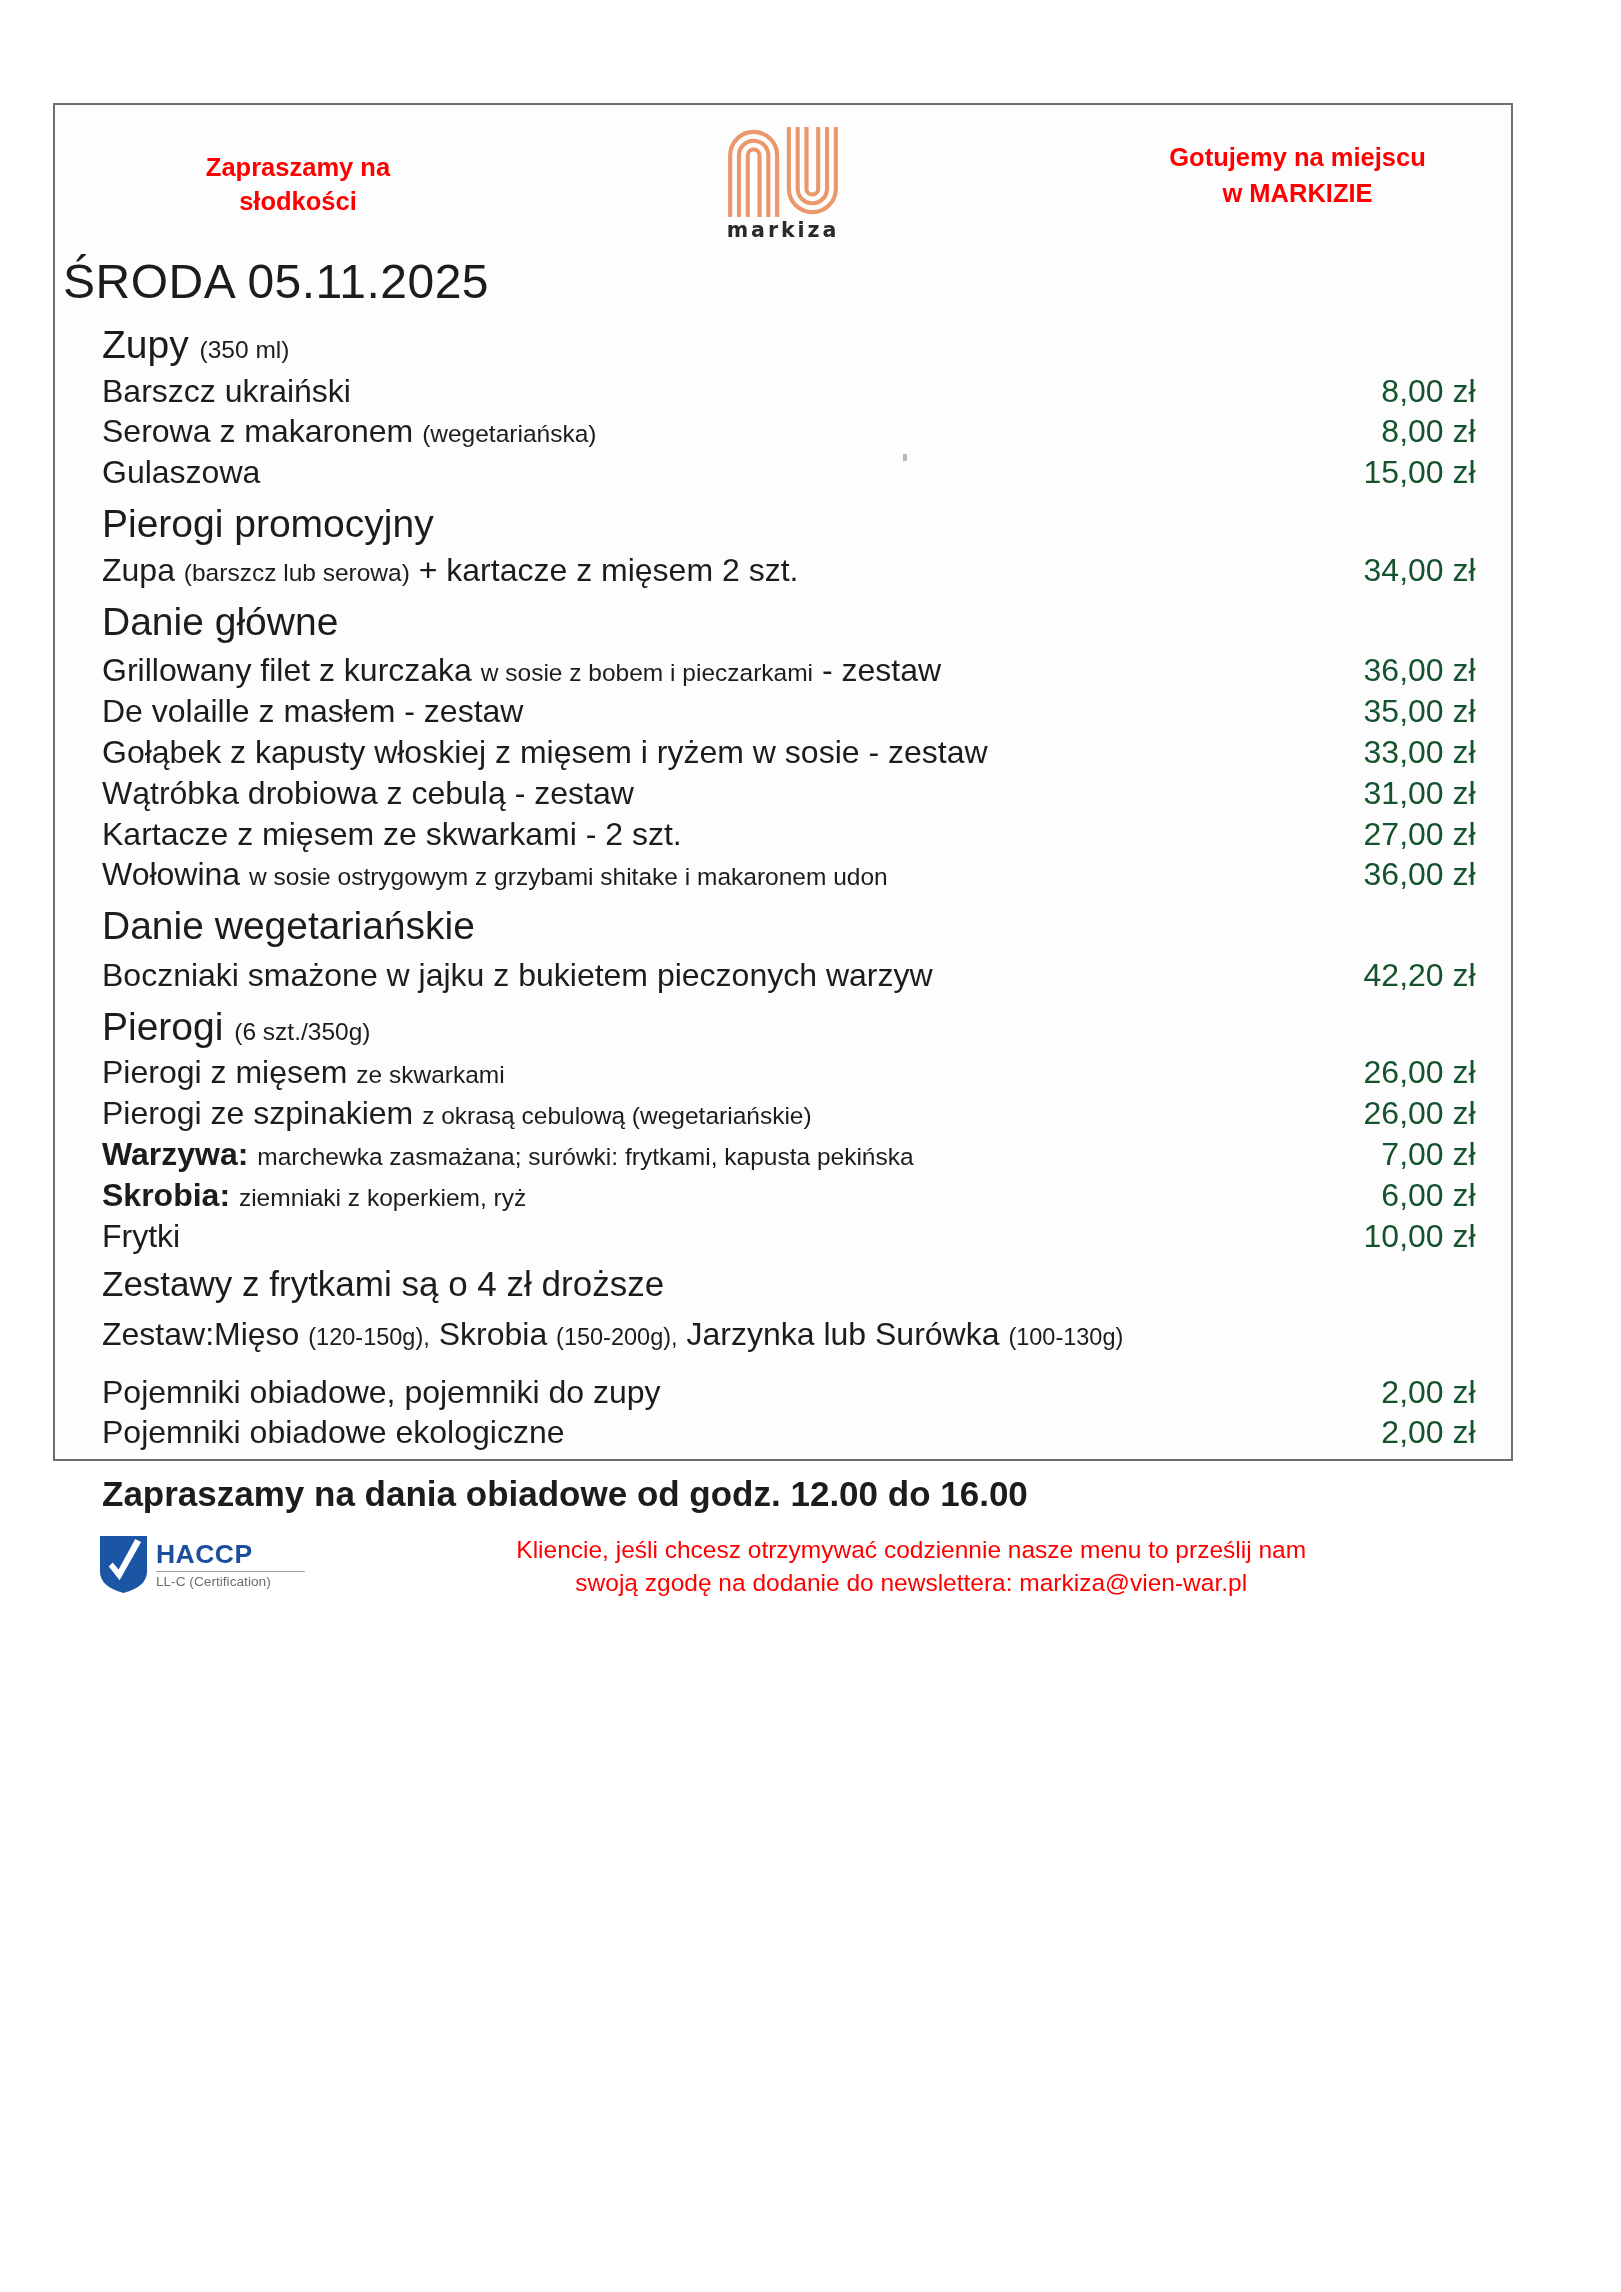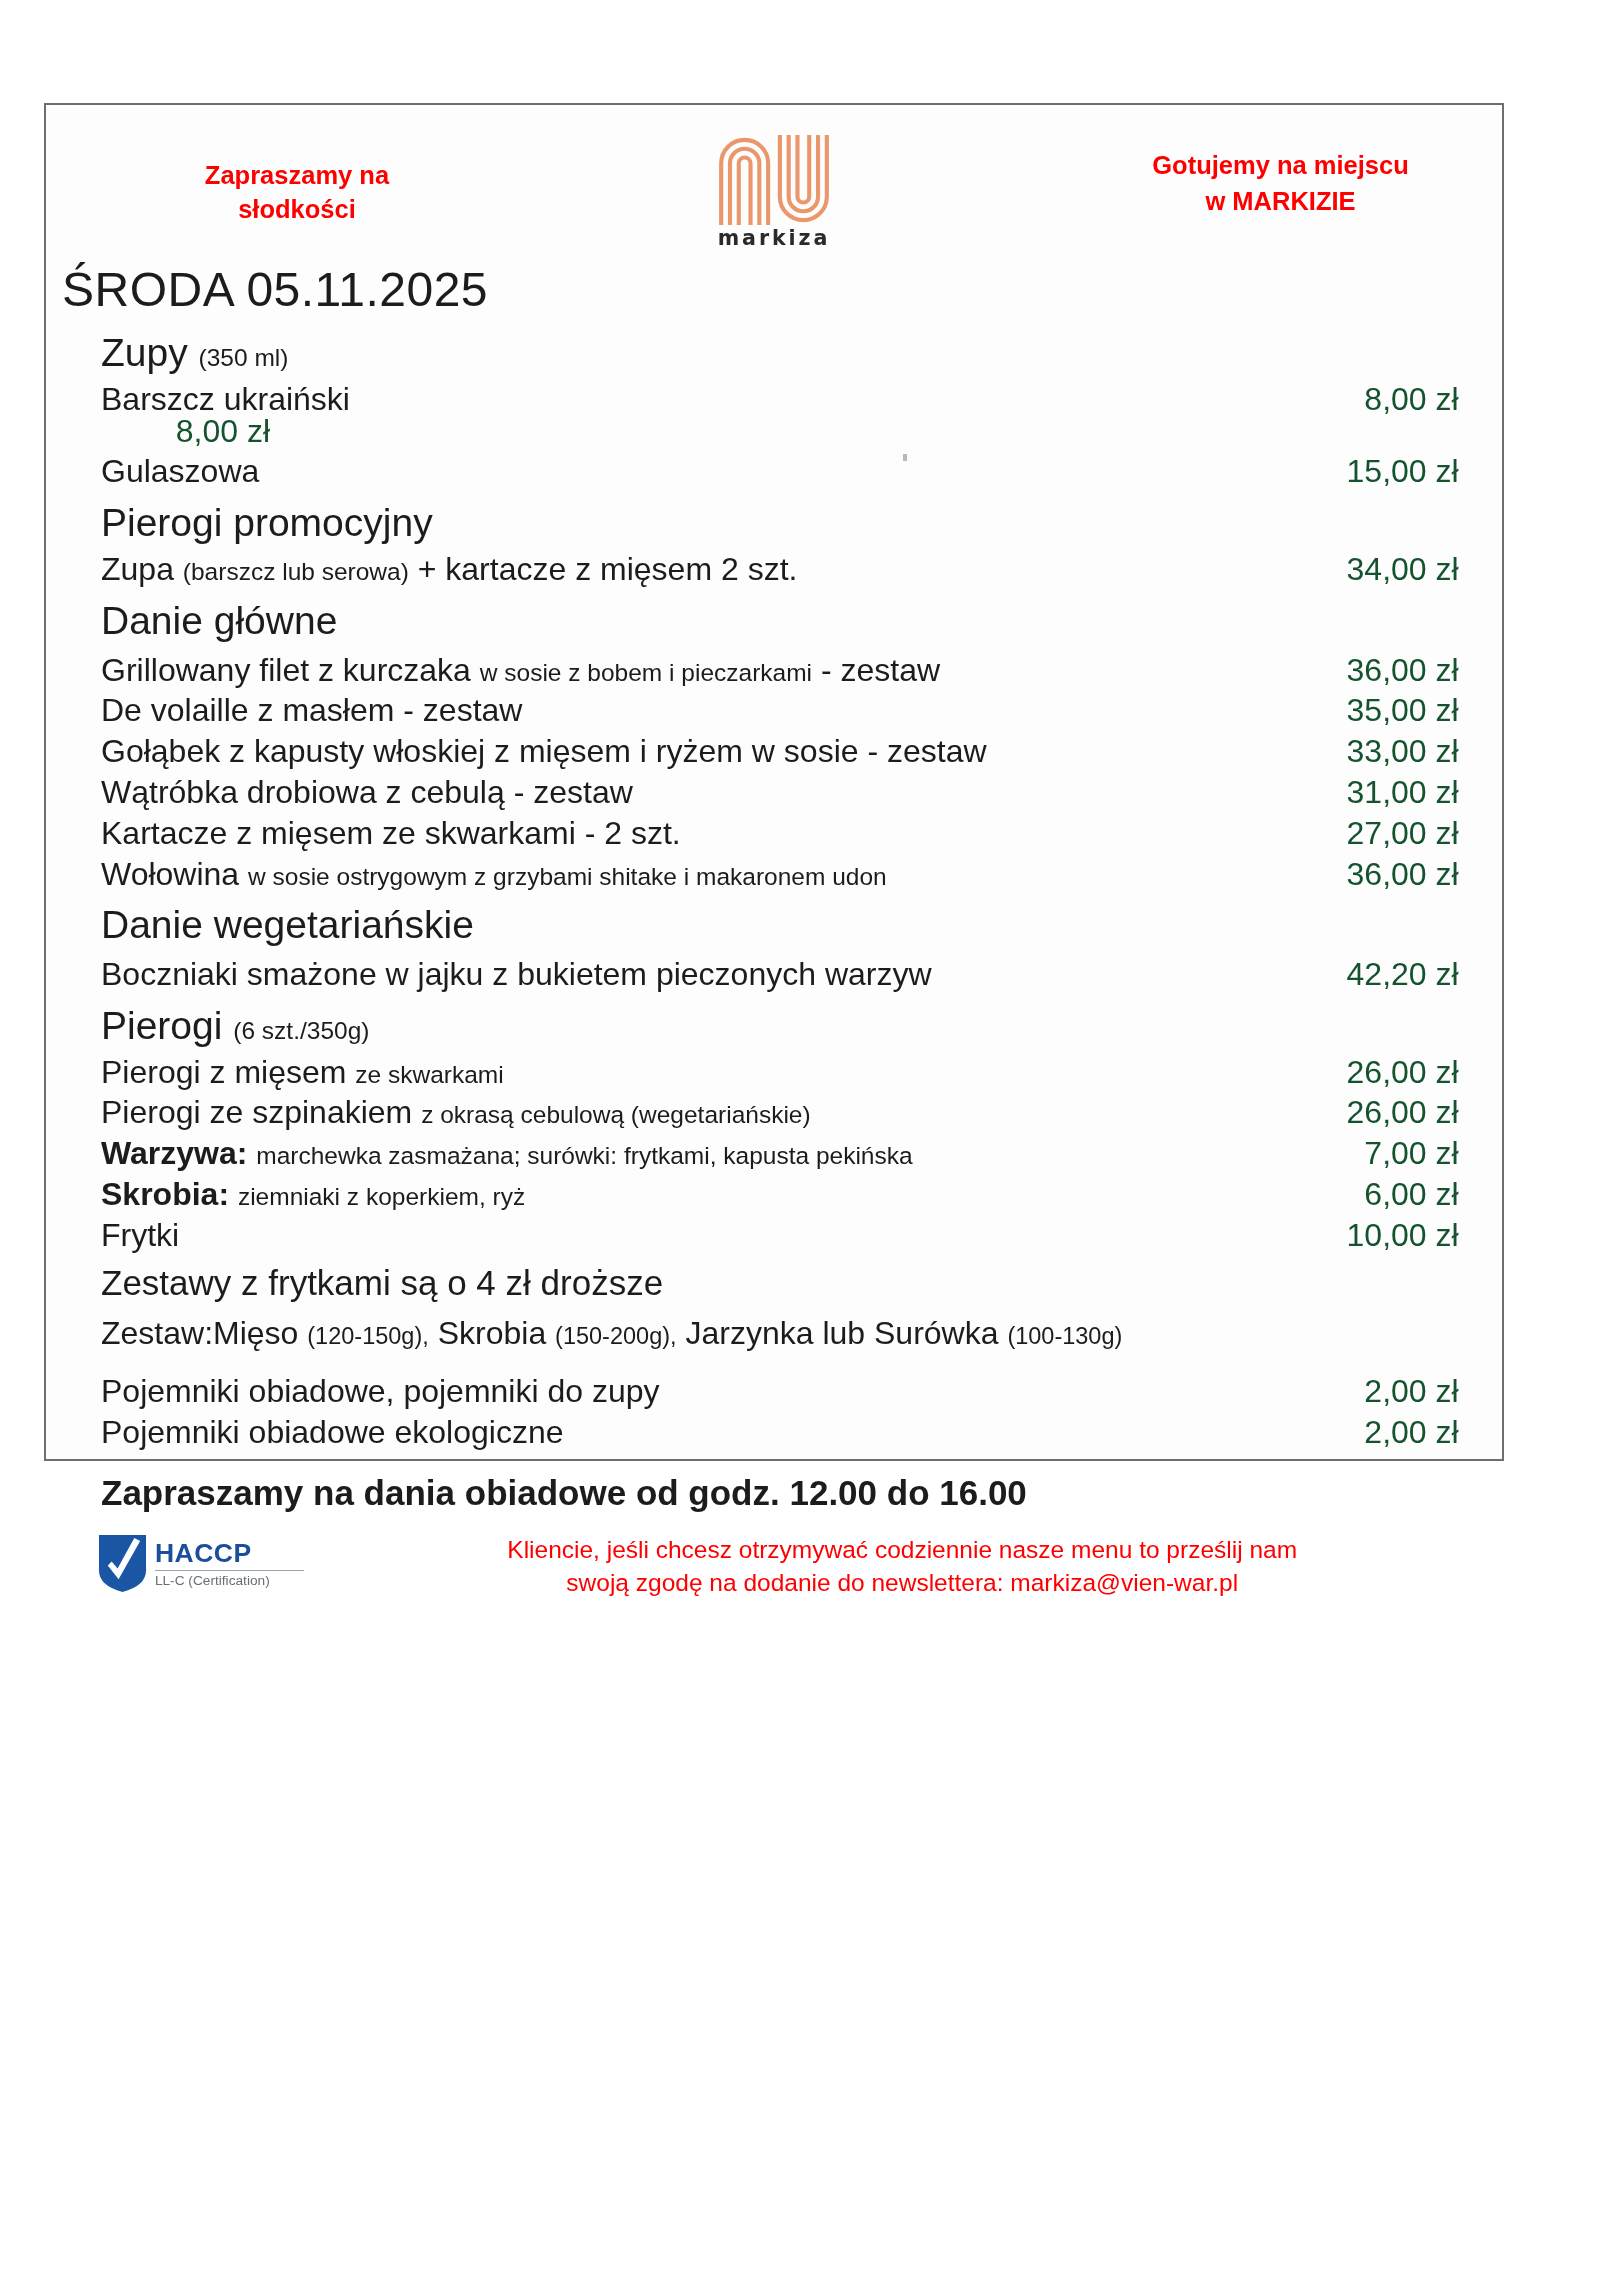--- a/index.html
+++ b/index.html
@@ -10,27 +10,27 @@
   }
   .page {
     position: relative;
     width: 1621px;
     height: 2293px;
     background: #ffffff;
     overflow: hidden;
   }
   .menu-frame {
     position: absolute;
-    left: 44px;
+    left: 53px;
     top: 103px;
     width: 1460px;
     height: 1358px;
     border: 2.9px solid #6e6e6e;
     background: #fdfdfd;
-    padding: 16px;
+    padding: 8px;
   }
   
   .header {
     position: relative;
     height: 147px;
   }
   .promo-left {
     position: absolute;
     left: 98px;
     top: 37px;
@@ -217,20 +217,24 @@
 
       <div class="section-head">
         <span>Zupy</span>
         <span class="sub">(350 ml)</span>
       </div>
       <div class="row">
         <div class="left item tight">Barszcz ukraiński</div>
         <div class="price">8,00 zł</div>
       </div>
       <div class="row">
+        <div class="left item">
+          <span>Serowa z makaronem</span>
+          <span class="sub">(wegetariańska)</span>
+        </div>
         <div class="price">8,00 zł</div>
       </div>
       <div class="row">
         <div class="left item">Gulaszowa</div>
         <div class="price">15,00 zł</div>
       </div>
 
       <div class="section-head">
         <span>Pierogi promocyjny</span>
       </div>

